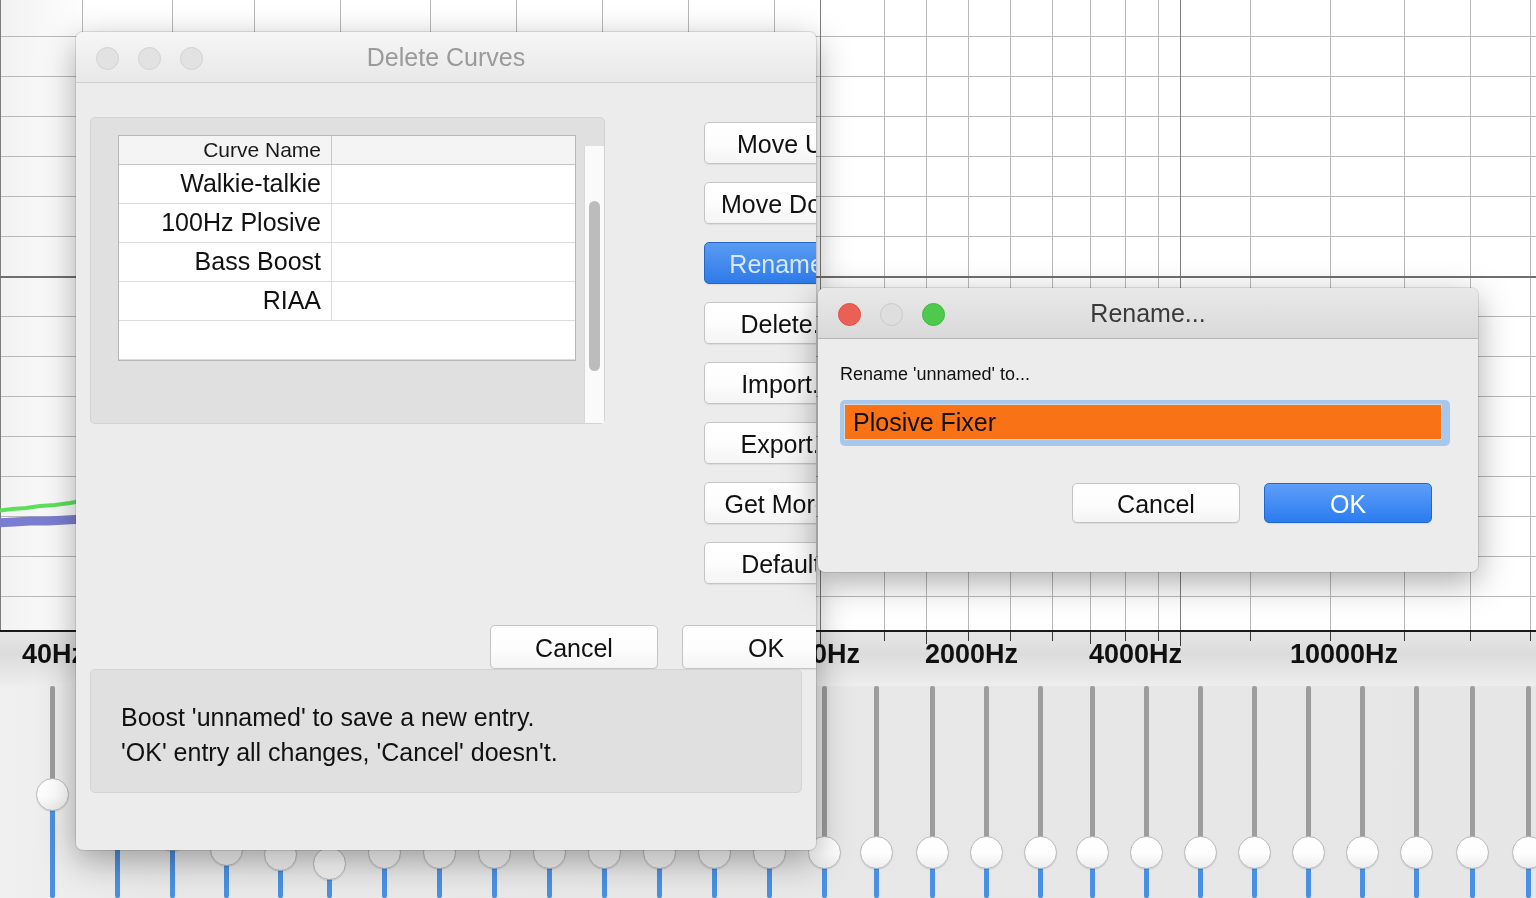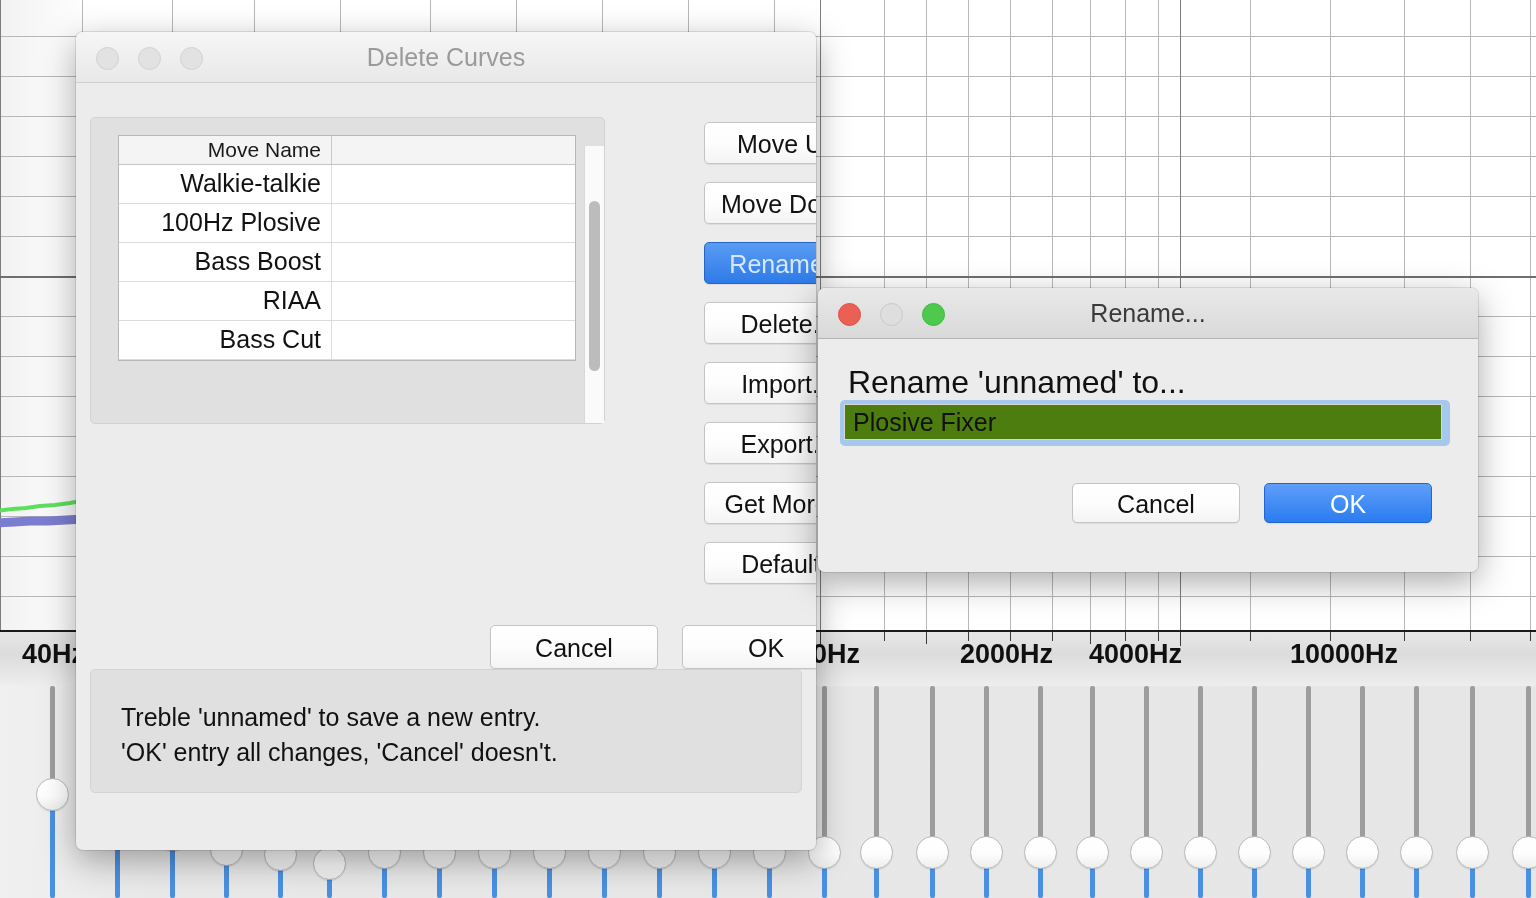--- a/index.html
+++ b/index.html
@@ -180,29 +180,29 @@
     background: #e0e0e0; border: 1px solid #d4d4d4; border-radius: 5px;
   }
   .help-line {
     position: absolute; left: 30px; font-size: 25px; color: #111; white-space: nowrap;
   }
 
   
   #rename-dialog { left: 818px; top: 288px; width: 660px; height: 284px; }
   .rename-prompt {
     position: absolute; left: 22px; top: 76px;
-    font-size: 32px; color: #111; margin-left: 8px;
+    font-size: 18px; color: #111;
   }
   .focus-ring {
     position: absolute; left: 22px; top: 112px; width: 610px; height: 46px;
     background: #a6c8ec; border-radius: 5px;
   }
   .text-input {
     position: absolute; left: 4px; top: 4px; width: 598px; height: 36px;
-    background: #4d7c0f; border: 1px solid #d7d7d7;
+    background: #f97316; border: 1px solid #d7d7d7;
     font-size: 25px; color: #111;
     padding: 0 8px; line-height: 36px;
     box-sizing: border-box;
     white-space: nowrap; overflow: hidden;
     font-family: "Liberation Sans", sans-serif;
   }
   .rename-btn { position: absolute; top: 195px; width: 168px; height: 40px; line-height: 38px; }
 </style>
 </head>
 <body>
@@ -288,21 +288,21 @@
           <div class="axis-tick" style="left: 1158px; height: 9px;"></div>
           <div class="axis-tick" style="left: 1180px; height: 14px;"></div>
           <div class="axis-tick" style="left: 1250px; height: 9px;"></div>
           <div class="axis-tick" style="left: 1330px; height: 9px;"></div>
           <div class="axis-tick" style="left: 1404px; height: 9px;"></div>
           <div class="axis-tick" style="left: 1470px; height: 9px;"></div>
           <div class="axis-tick" style="left: 1530px; height: 9px;"></div>
         </div>
       <div class="axis-label" style="left:22px">40Hz</div>
       <div class="axis-label" style="left:812px">0Hz</div>
-      <div class="axis-label" style="left:960px">2000Hz</div>
+      <div class="axis-label" style="left:925px">2000Hz</div>
       <div class="axis-label" style="left:1089px">4000Hz</div>
       <div class="axis-label" style="left:1290px">10000Hz</div>
     </div>
 
     <div class="sliders-area" id="sliders-area">
         <div class="slider" style="left: 48px;">
           <div class="track-top" style="height:98px"></div>
           <div class="track-bot" style="top:122px; height:90px"></div>
           <div class="thumb" style="top:92px"></div>
         </div>
@@ -453,42 +453,41 @@
         <span class="light inactive"></span>
       </div>
       <div class="title-text">Delete Curves</div>
     </div>
 
     <div class="group-label" style="left:32px; top:92px">Curves</div>
 
     <div class="curves-panel">
       <div class="curves-list">
         <div class="list-header">
-          <div class="col-name">Move Name</div>
+          <div class="col-name">Curve Name</div>
           <div class="col-blank"></div>
         </div>
         <div id="curve-rows">
             <div class="list-row">
               <div class="cell-name">Walkie-talkie</div>
               <div class="cell-blank"></div>
             </div>
             <div class="list-row">
               <div class="cell-name">100Hz Plosive</div>
               <div class="cell-blank"></div>
             </div>
             <div class="list-row">
               <div class="cell-name">Bass Boost</div>
               <div class="cell-blank"></div>
             </div>
             <div class="list-row">
               <div class="cell-name">RIAA</div>
               <div class="cell-blank"></div>
             </div>
             <div class="list-row">
-              <div class="cell-name">Bass Cut</div>
               <div class="cell-blank"></div>
             </div>
             <div class="list-row">
               <div class="cell-name">Treble Boost</div>
               <div class="cell-blank"></div>
             </div>
           </div>
       </div>
       <div class="list-scrollbar">
         <div class="list-scroll-thumb"></div>
@@ -505,21 +504,21 @@
         <button class="btn side-btn" style="top: 450px;">Get More...</button>
         <button class="btn side-btn" style="top: 510px;">Defaults</button>
       </div>
 
     <button class="btn bottom-btn" style="left:414px; top:593px">Cancel</button>
     <button class="btn bottom-btn" style="left:606px; top:593px">OK</button>
 
     <div class="group-label" style="left:32px; top:686px">Help</div>
 
     <div class="help-box">
-      <div class="help-line" style="top:33px">Treble 'unnamed' to save a new entry.</div>
+      <div class="help-line" style="top:33px">Boost 'unnamed' to save a new entry.</div>
       <div class="help-line" style="top:68px">'OK' entry all changes, 'Cancel' doesn't.</div>
     </div>
   </div>
 
   <div class="dialog" id="rename-dialog">
 
     <div class="titlebar active">
       <div class="lights">
         <span class="light close"></span>
         <span class="light min-disabled"></span>

